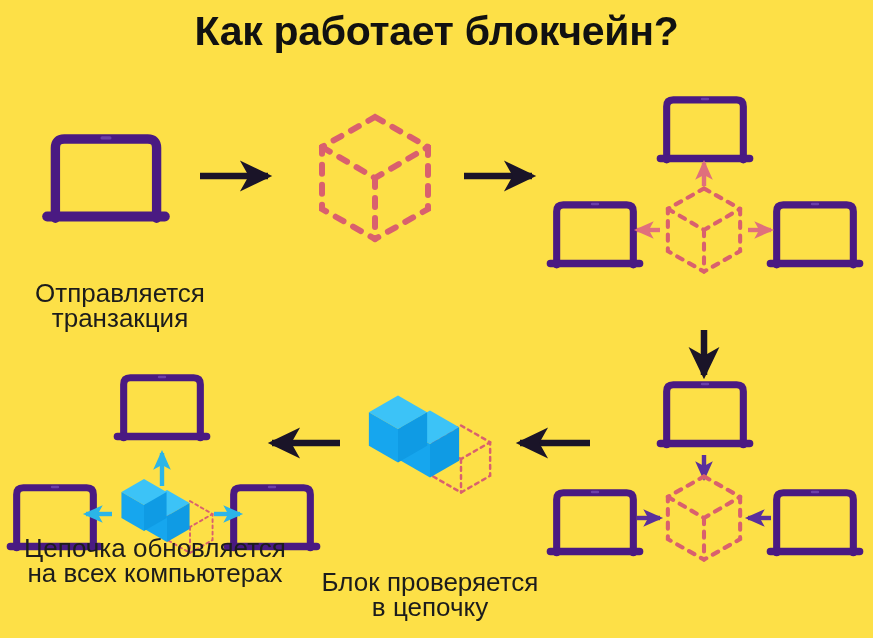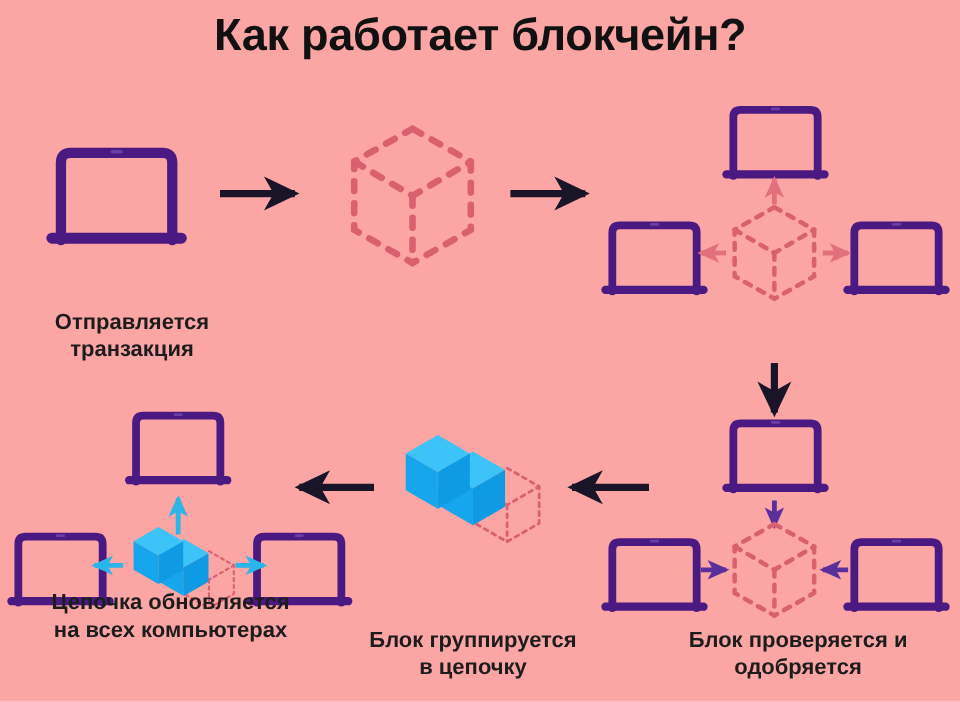--- a/index.html
+++ b/index.html
@@ -9,42 +9,42 @@
     background: #ffffff;
   }
   body {
     font-family: "Liberation Sans", sans-serif;
     -webkit-font-smoothing: antialiased;
   }
   #infographic {
     position: relative;
     width: 873px;
     height: 638px;
-    background: #fca5a5;
+    background: #fde047;
     overflow: hidden;
   }
   
   #title {
     position: absolute;
     left: 0;
     top: 8px;
     width: 873px;
     text-align: center;
     font-size: 41px;
     font-weight: bold;
     color: #111111;
     letter-spacing: -0.3px;
     white-space: nowrap;
   }
   
   .caption {
     position: absolute;
     text-align: center;
-    font-size: 20px;
-    font-weight: bold;
+    font-size: 26px;
+    font-weight: normal;
     color: #1c1c1c;
     line-height: 25px;
     white-space: pre-line;
   }
   
   .layer {
     position: absolute;
     left: 0;
     top: 0;
     width: 873px;
@@ -188,22 +188,20 @@
       <line x1="112" y1="514" x2="86" y2="514" stroke="#2bb5e8" stroke-width="4.4" marker-end="url(#ah-cyan)"></line>
       <line x1="214" y1="514" x2="240" y2="514" stroke="#2bb5e8" stroke-width="4.4" marker-end="url(#ah-cyan)"></line>
     </g>
   </svg>
 
   <div class="caption" style="left:5px; top:281px; width:230px;">Отправляется
 транзакция</div>
 
 
 
-  <div class="caption" style="left:578px; top:570px; width:295px;">Блок проверяется и
-одобряется</div>
-
-  <div class="caption" style="left:305px; top:570px; width:250px;">Блок группируется
+
+  <div class="caption" style="left:305px; top:570px; width:250px;">Блок проверяется
 в цепочку</div>
 
   <div class="caption" style="left:10px; top:536px; width:290px;">Цепочка обновляется
 на всех компьютерах</div>
 
 </div>
 
 </body></html>

